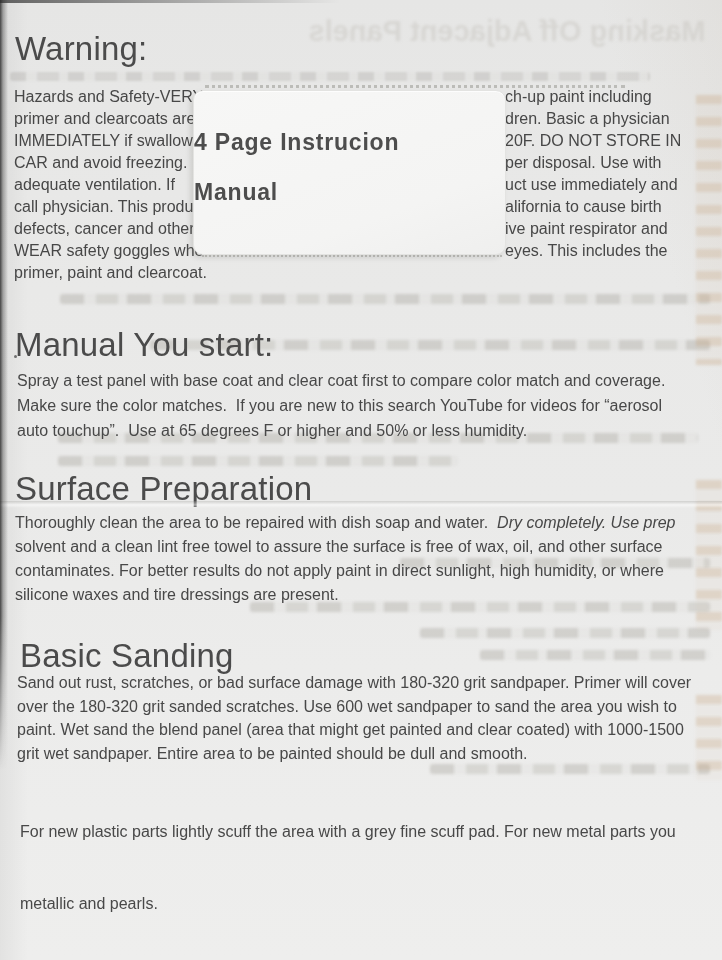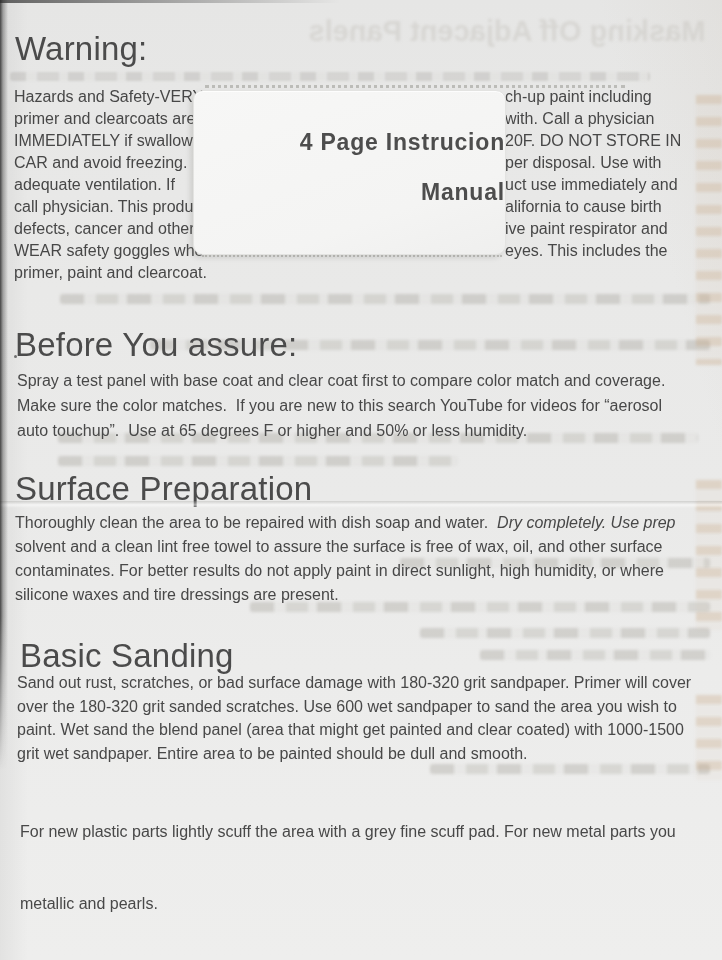--- a/index.html
+++ b/index.html
@@ -53,23 +53,23 @@
   
   .perf{position:absolute;left:205px;top:85px;width:420px;height:0;z-index:2;
     border-top:3px dotted rgba(135,135,128,0.45);}
   .perf2{position:absolute;left:202px;top:255px;width:300px;height:0;z-index:4;
     border-top:2px dotted rgba(120,120,114,0.38);}
   
   .sticker{position:absolute;left:193px;top:90px;width:311px;height:163px;z-index:3;
     background:linear-gradient(160deg,#f7f7f6 0,#f4f4f3 70%,#efefee 100%);
     border:1px solid #e3e3e1;border-radius:10px;
     box-shadow:-3px 3px 5px rgba(95,95,88,0.18), 0 1px 0 rgba(255,255,255,0.8) inset;
-    text-align:right;}
+    text-align:left;}
   .sticker .s1{margin-top:38px;font-size:23px;font-weight:bold;color:#4d4d4d;letter-spacing:0.8px;}
-  .sticker .s2{margin-top:23px;font-size:23px;font-weight:bold;color:#4d4d4d;letter-spacing:0.8px;padding-left:28px;}
+  .sticker .s2{margin-top:23px;font-size:23px;font-weight:bold;color:#4d4d4d;letter-spacing:0.8px;}
 </style>
 </head>
 <body>
 
 <div id="photo">
 
   <div class="ghost-heading">Masking Off Adjacent Panels</div>
   <div class="gline" style="top:294px;left:60px;width:650px;"></div>
   <div class="gline" style="top:340px;left:150px;width:560px;"></div>
   <div class="gline" style="top:433px;left:58px;width:640px;"></div>
@@ -82,38 +82,38 @@
   <div class="gcol" style="top:95px;height:270px;"></div>
   <div class="gcol" style="top:480px;height:150px;"></div>
   <div class="gcol" style="top:695px;height:85px;"></div>
 
   <div class="crease"></div>
   <div class="seam"></div>
 
   <div class="h1" style="left:15px;top:10px;">Warning:</div>
   <div class="wlines">
       <div class="wline"><span class="lfrag">Hazards and Safety-VERY</span><span class="rfrag">ch-up paint including</span></div>
-      <div class="wline"><span class="lfrag">primer and clearcoats are</span><span class="rfrag">with. Call a physician</span></div>
+      <div class="wline"><span class="lfrag">primer and clearcoats are</span><span class="rfrag">dren. Basic a physician</span></div>
       <div class="wline"><span class="lfrag">IMMEDIATELY if swallowed</span><span class="rfrag">20F. DO NOT STORE IN</span></div>
       <div class="wline"><span class="lfrag">CAR and avoid freezing.</span><span class="rfrag">per disposal. Use with</span></div>
       <div class="wline"><span class="lfrag">adequate ventilation. If </span><span class="rfrag">uct use immediately and</span></div>
       <div class="wline"><span class="lfrag">call physician. This produ</span><span class="rfrag">alifornia to cause birth</span></div>
       <div class="wline"><span class="lfrag">defects, cancer and other</span><span class="rfrag">ive paint respirator and</span></div>
       <div class="wline"><span class="lfrag">WEAR safety goggles whe</span><span class="rfrag">eyes. This includes the</span></div>
       <div class="wline"><span class="lfrag">primer, paint and clearcoat.</span><span class="rfrag"></span></div>
     </div>
 
   <div class="perf"></div>
   <div class="sticker">
     <div class="s1">4 Page Instrucion</div>
     <div class="s2">Manual</div>
   </div>
   <div class="perf2"></div>
 
-  <div class="h1" style="left:15px;top:306px;">Before You assure:</div>
+  <div class="h1" style="left:15px;top:306px;">Manual You start:</div>
   <div class="stray-dot"></div>
   <div class="para p-before" style="left:17px;top:372px;">
       <div class="line"><span>Spray a test panel with base coat and clear coat first to compare color match and coverage.</span></div>
       <div class="line"><span>Make sure the color matches.  If you are new to this search YouTube for videos for “aerosol</span></div>
       <div class="line"><span>auto touchup”.  Use at 65 degrees F or higher and 50% or less humidity.</span></div>
     </div>
 
   <div class="h1" style="left:15px;top:450px;">Surface Preparation</div>
   <div class="para p-surface" style="left:15px;top:514px;">
       <div class="line"><span>Thoroughly clean the area to be repaired with dish soap and water.  </span><em>Dry completely. Use prep</em></div>

